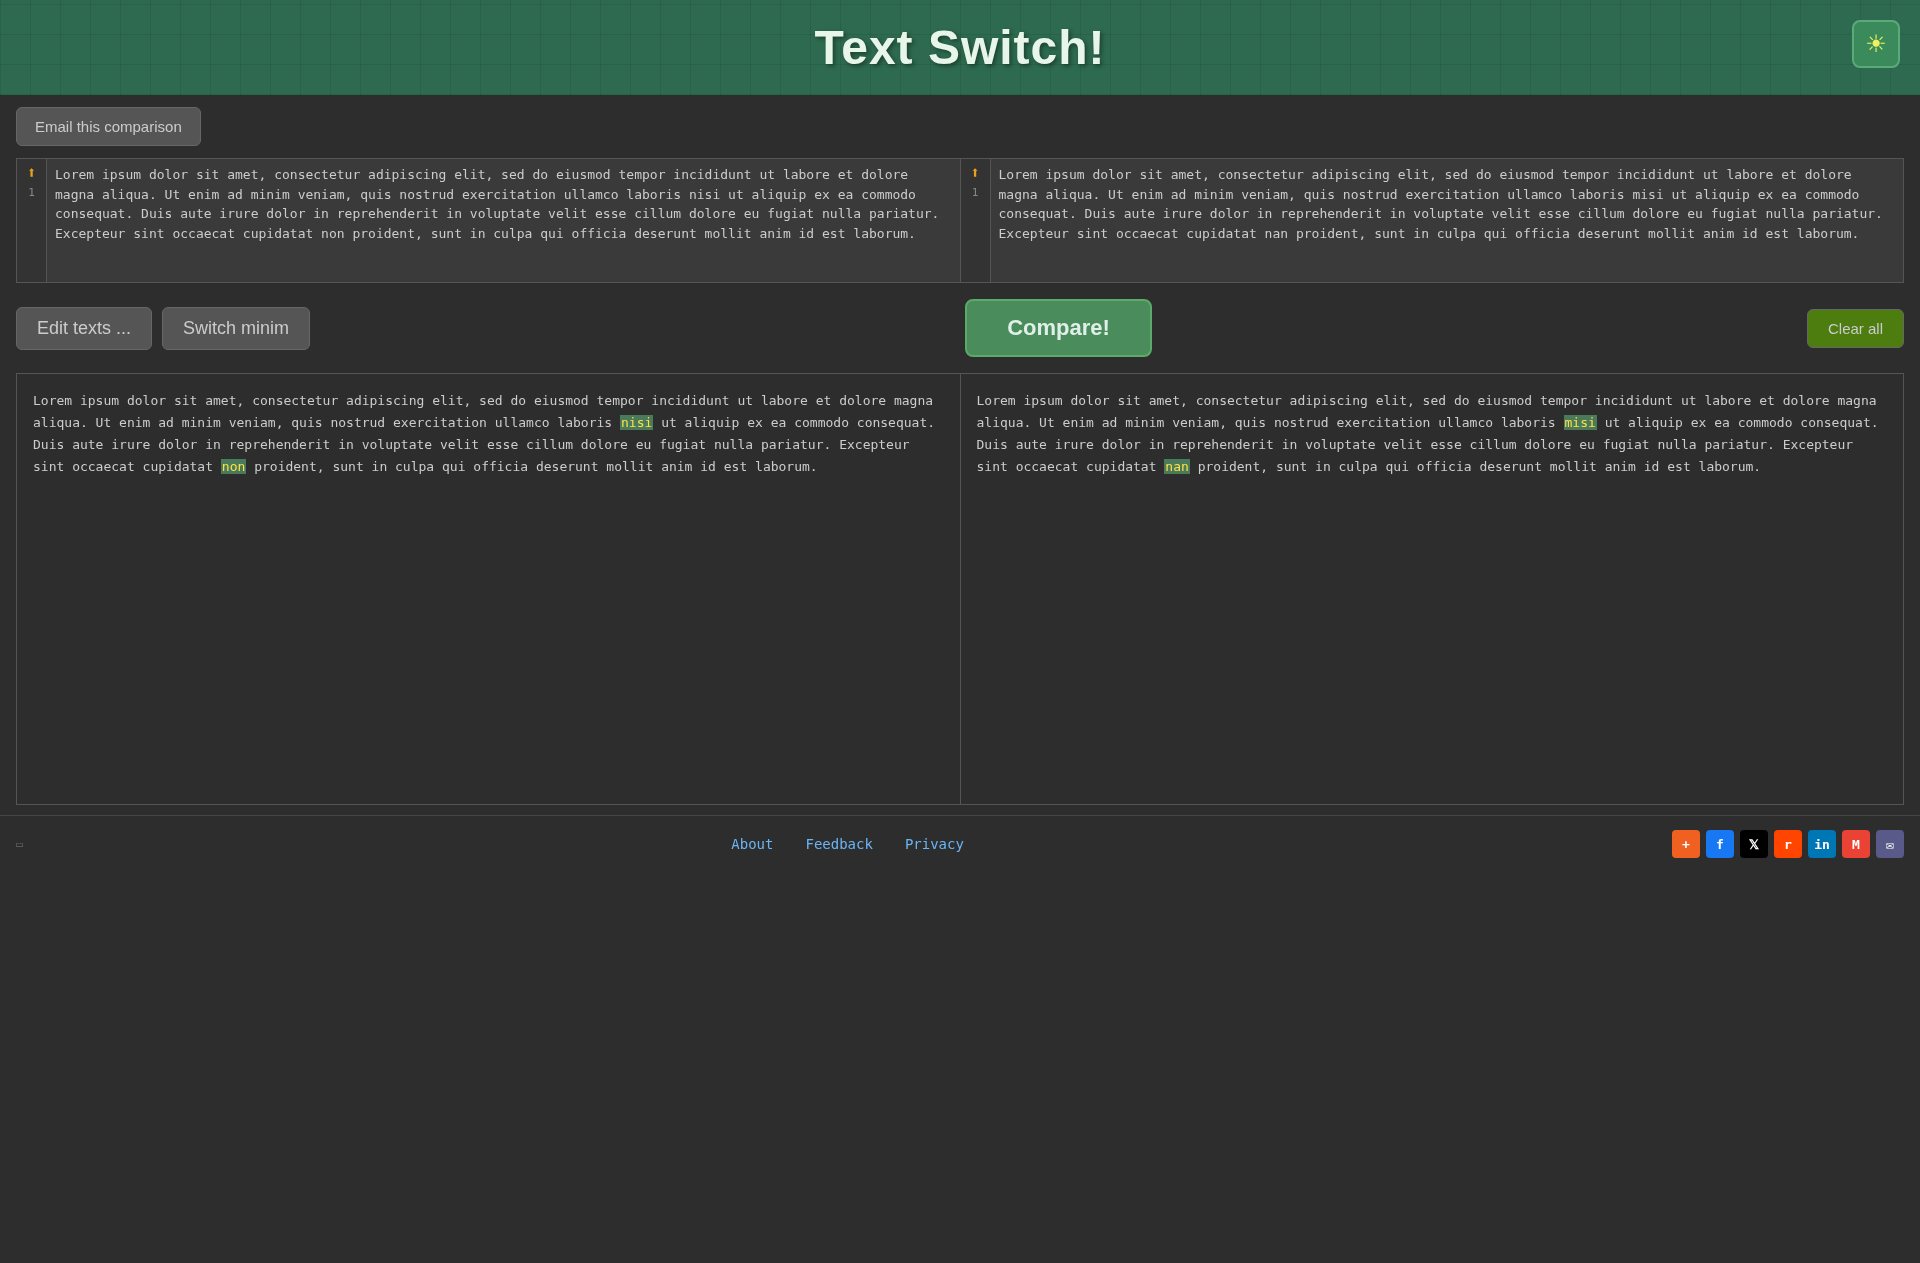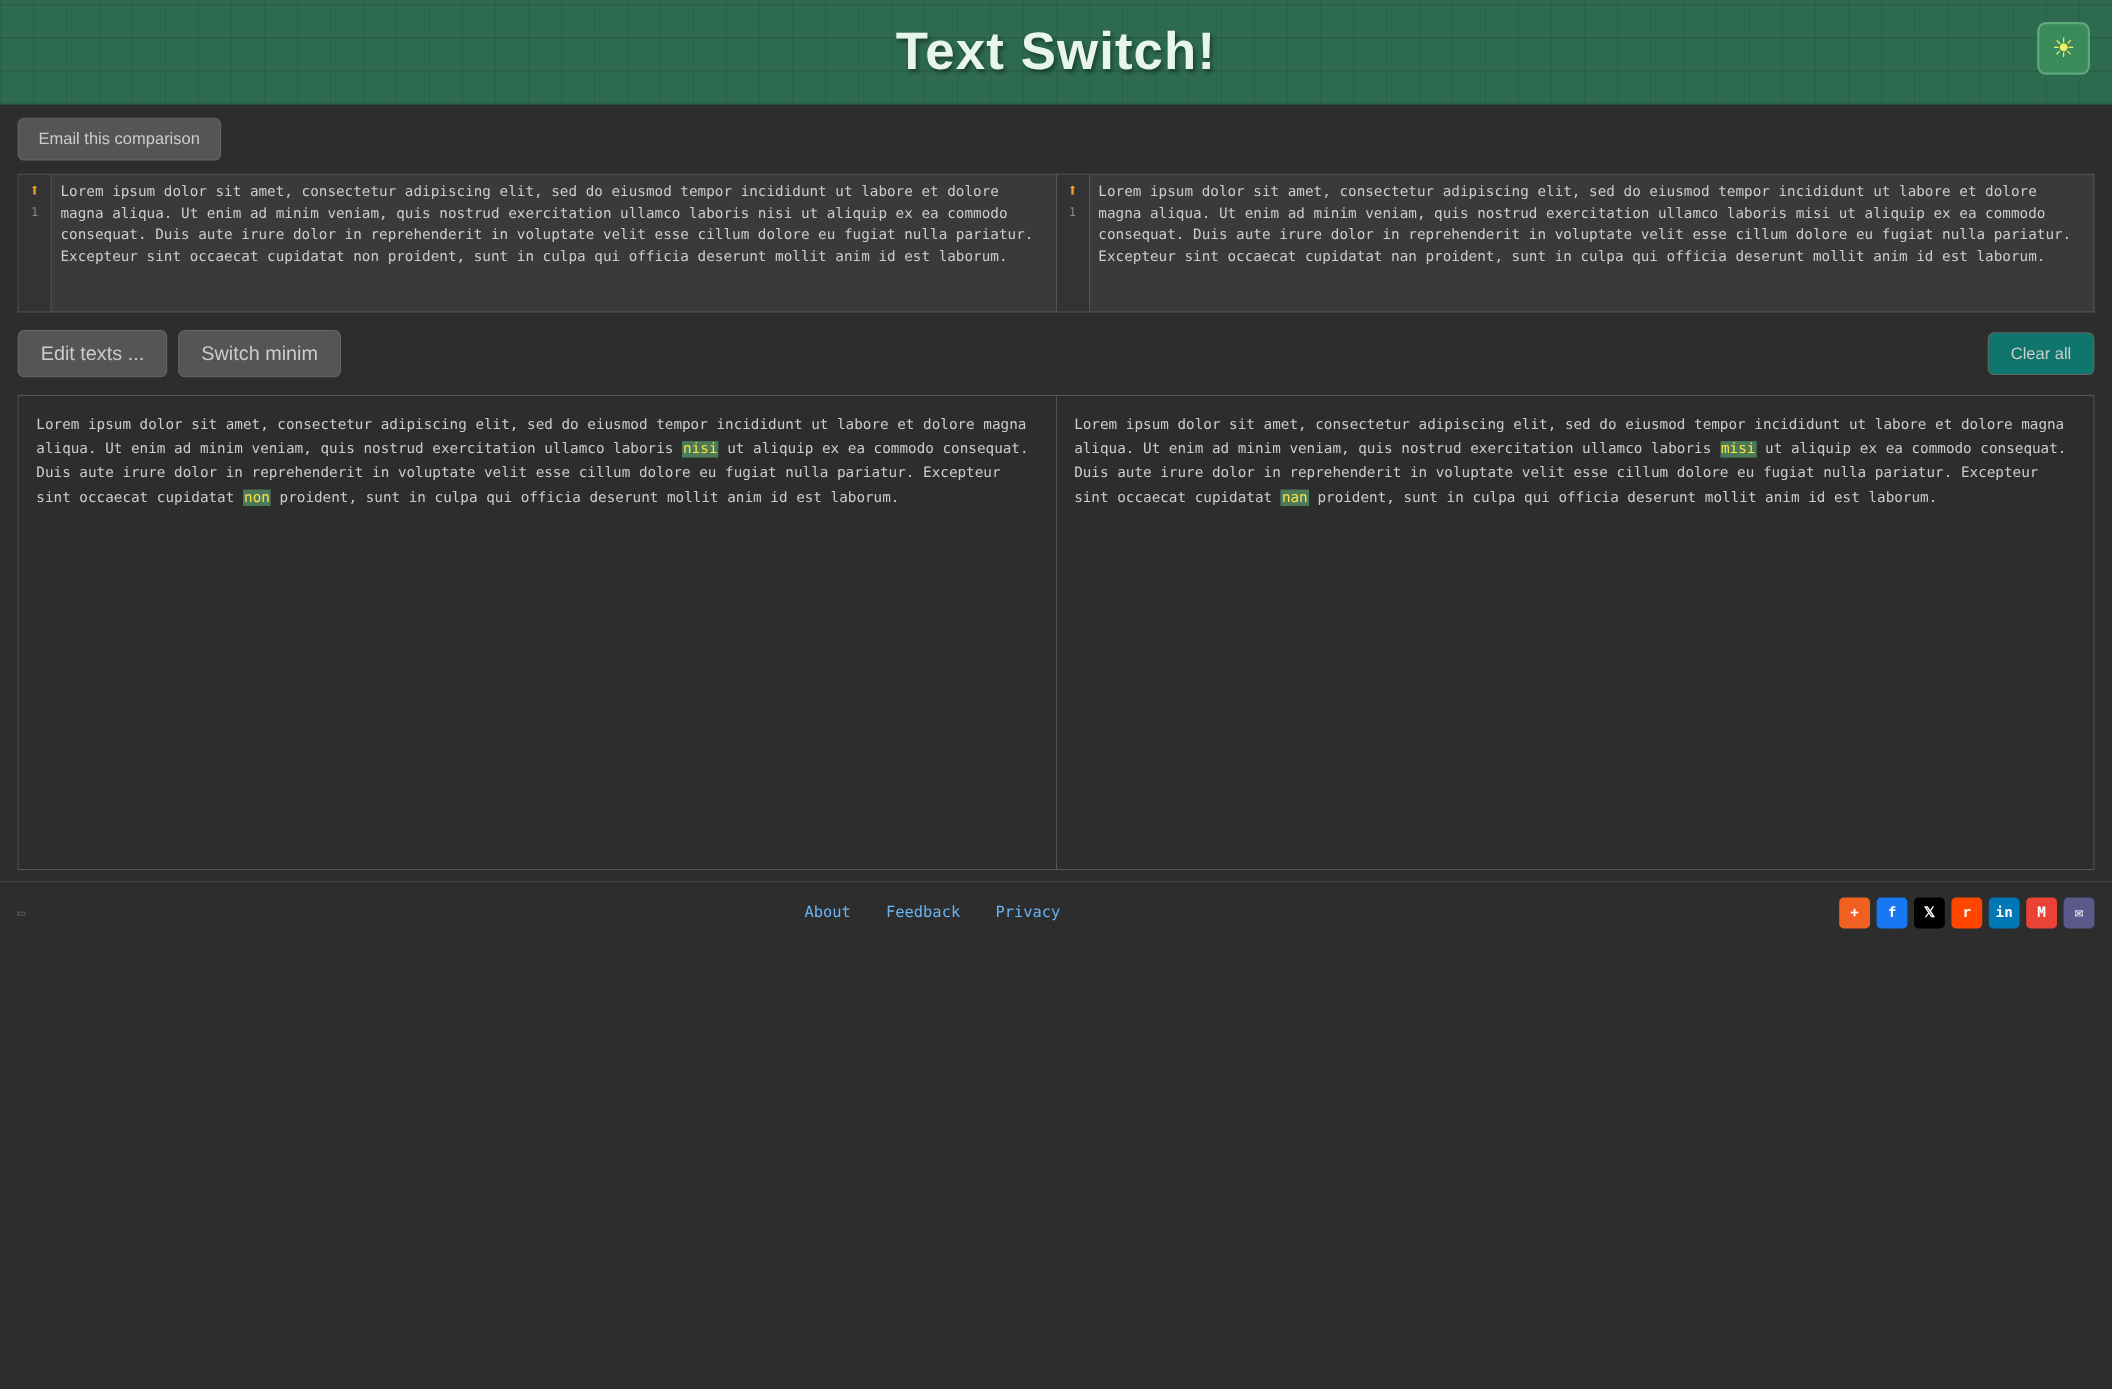--- a/index.html
+++ b/index.html
@@ -156,21 +156,21 @@
       border: 2px solid #5aaa6a;
       padding: 14px 40px;
       border-radius: 8px;
       cursor: pointer;
       font-size: 22px;
       font-weight: bold;
       font-family: Arial, sans-serif;
     }
 
     .btn-clear {
-      background: #0f766e;
+      background: #4d7c0f;
       color: #ccc;
       border: 1px solid #666;
       padding: 10px 20px;
       border-radius: 6px;
       cursor: pointer;
       font-size: 15px;
     }
 
     
     .output-row {
@@ -295,20 +295,21 @@
 
   </div>
 
   
   <div class="controls-row">
     <div class="controls-left">
       <button class="btn-secondary">Edit texts ...</button>
       <button class="btn-secondary">Switch minim</button>
     </div>
 
+    <button class="btn-compare">Compare!</button>
 
     <button class="btn-clear">Clear all</button>
   </div>
 
   
   <div class="output-row">
 
     <div class="output-panel" id="left-output">Lorem ipsum dolor sit amet, consectetur adipiscing elit, sed do eiusmod tempor incididunt ut labore et dolore magna aliqua. Ut enim ad minim veniam, quis nostrud exercitation ullamco laboris <span class="diff-word">nisi</span> ut aliquip ex ea commodo consequat. Duis aute irure dolor in reprehenderit in voluptate velit esse cillum dolore eu fugiat nulla pariatur. Excepteur sint occaecat cupidatat <span class="diff-word">non</span> proident, sunt in culpa qui officia deserunt mollit anim id est laborum.</div>
 
     <div class="output-panel" id="right-output">Lorem ipsum dolor sit amet, consectetur adipiscing elit, sed do eiusmod tempor incididunt ut labore et dolore magna aliqua. Ut enim ad minim veniam, quis nostrud exercitation ullamco laboris <span class="diff-word">misi</span> ut aliquip ex ea commodo consequat. Duis aute irure dolor in reprehenderit in voluptate velit esse cillum dolore eu fugiat nulla pariatur. Excepteur sint occaecat cupidatat <span class="diff-word">nan</span> proident, sunt in culpa qui officia deserunt mollit anim id est laborum.</div>

